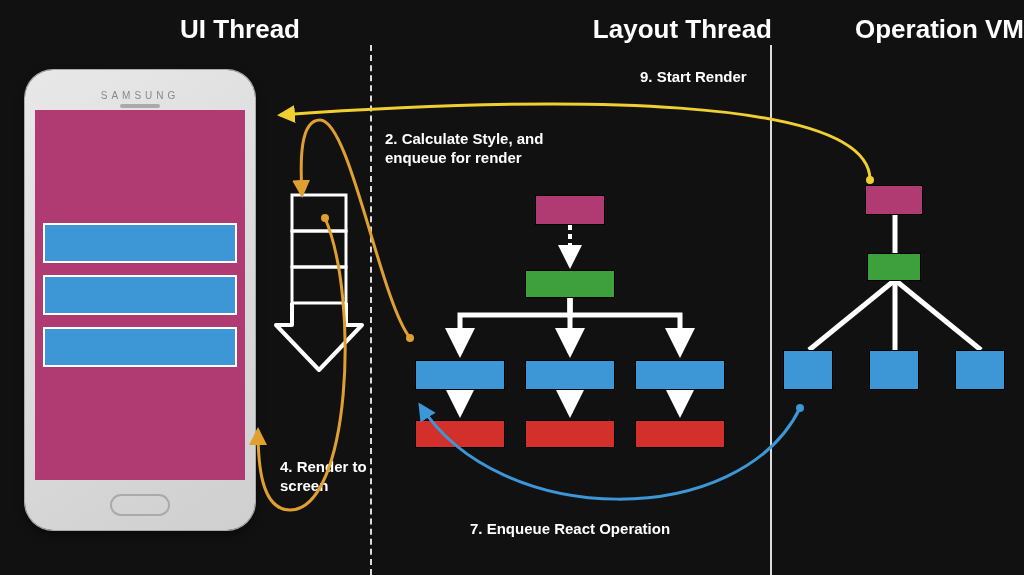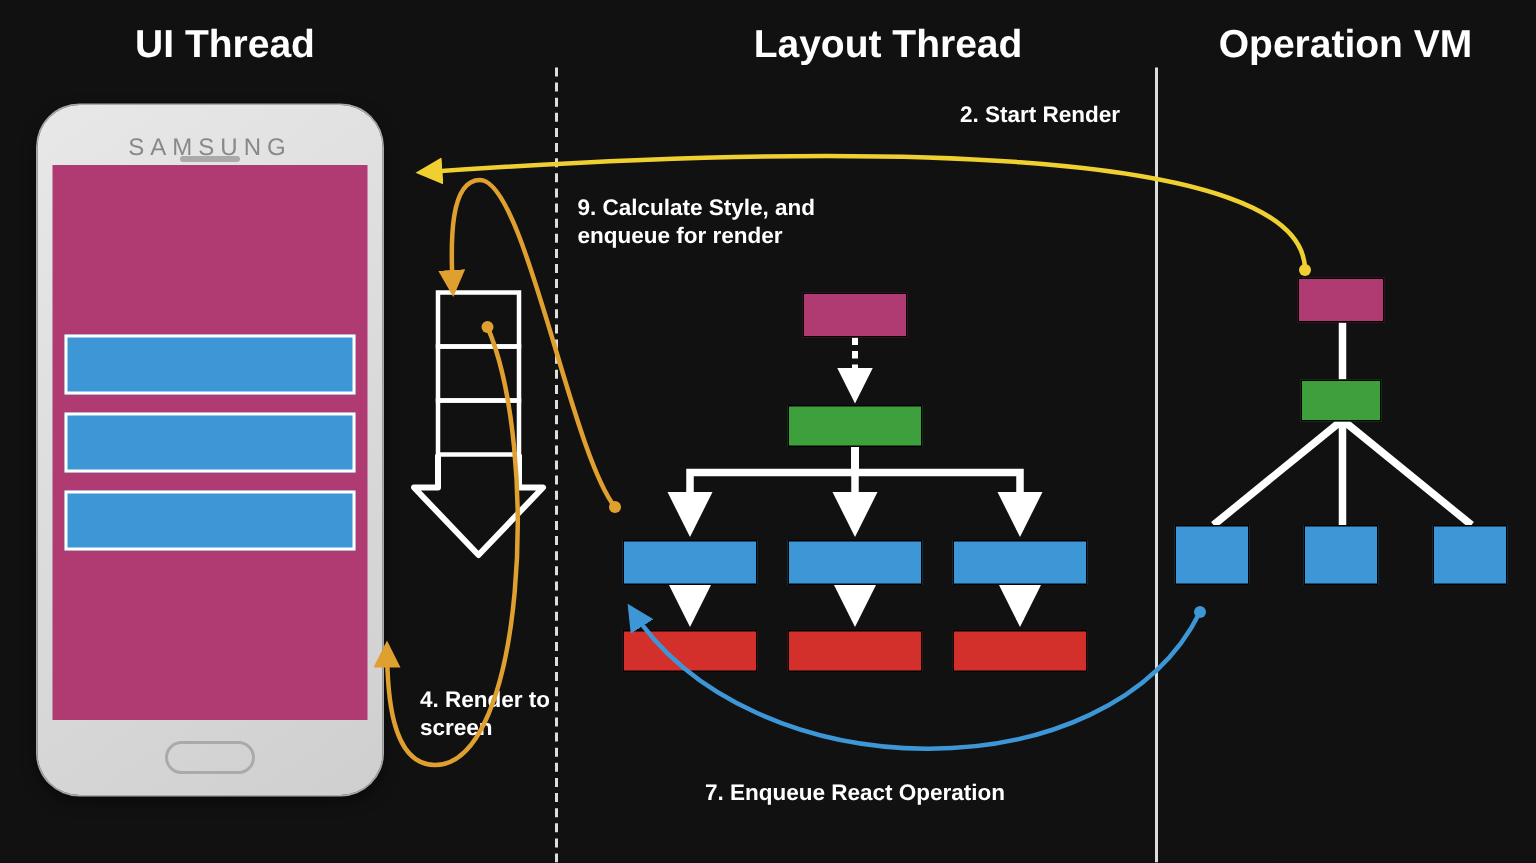--- a/index.html
+++ b/index.html
@@ -12,24 +12,24 @@
     color: #fff;
     position: relative;
     overflow: hidden;
   }
 
   .section-title {
     position: absolute;
     top: 14px;
     font-size: 26px;
     font-weight: 700;
-    text-align: center;
+    text-align: right;
   }
   .title-ui { left: 0; width: 300px; }
-  .title-layout { left: 392px; width: 400px; }
+  .title-layout { left: 372px; width: 400px; }
   .title-js { left: 770px; width: 254px; }
 
   
   .divider-dashed {
     position: absolute;
     top: 45px;
     bottom: 0;
     left: 370px;
     border-left: 2px dashed #ddd;
   }
@@ -52,21 +52,21 @@
     border-radius: 28px;
     box-shadow: 0 0 0 1px #aaa, 0 4px 10px rgba(0,0,0,.5);
     padding: 40px 10px 50px 10px;
     display: flex;
     flex-direction: column;
     align-items: center;
   }
   .phone-brand {
     position: absolute;
     top: 20px;
-    font-size: 16px;
+    font-size: 10px;
     letter-spacing: 4px;
     color: #888;
   }
   .phone-speaker {
     position: absolute;
     top: 34px;
     width: 40px;
     height: 4px;
     background: #aaa;
     border-radius: 2px;
@@ -161,23 +161,23 @@
   <div class="phone-home"></div>
 </div>
 
 <svg class="queue-arrow" width="80" height="200">
   <rect x="10" y="0" width="54" height="36" fill="none" stroke="#fff" stroke-width="3"></rect>
   <rect x="10" y="36" width="54" height="36" fill="none" stroke="#fff" stroke-width="3"></rect>
   <rect x="10" y="72" width="54" height="36" fill="none" stroke="#fff" stroke-width="3"></rect>
   <path d="M10 108 L10 130 L-6 130 L37 175 L80 130 L64 130 L64 108" fill="none" stroke="#fff" stroke-width="4" stroke-linejoin="round"></path>
 </svg>
 
-<div class="step-label step1">2. Start Render</div>
+<div class="step-label step1">9. Start Render</div>
 <div class="step-label step2">7. Enqueue React Operation</div>
-<div class="step-label step3">9. Calculate Style, and enqueue for render</div>
+<div class="step-label step3">2. Calculate Style, and enqueue for render</div>
 <div class="step-label step4">4. Render to screen</div>
 
 <div class="layout-tree">
   <svg width="330" height="260" style="left:0;top:0;">
 
     <defs>
       <marker id="wArrow" markerWidth="8" markerHeight="8" refX="5" refY="3" orient="auto">
         <path d="M0,0 L6,3 L0,6 Z" fill="#fff"></path>
       </marker>
     </defs>

